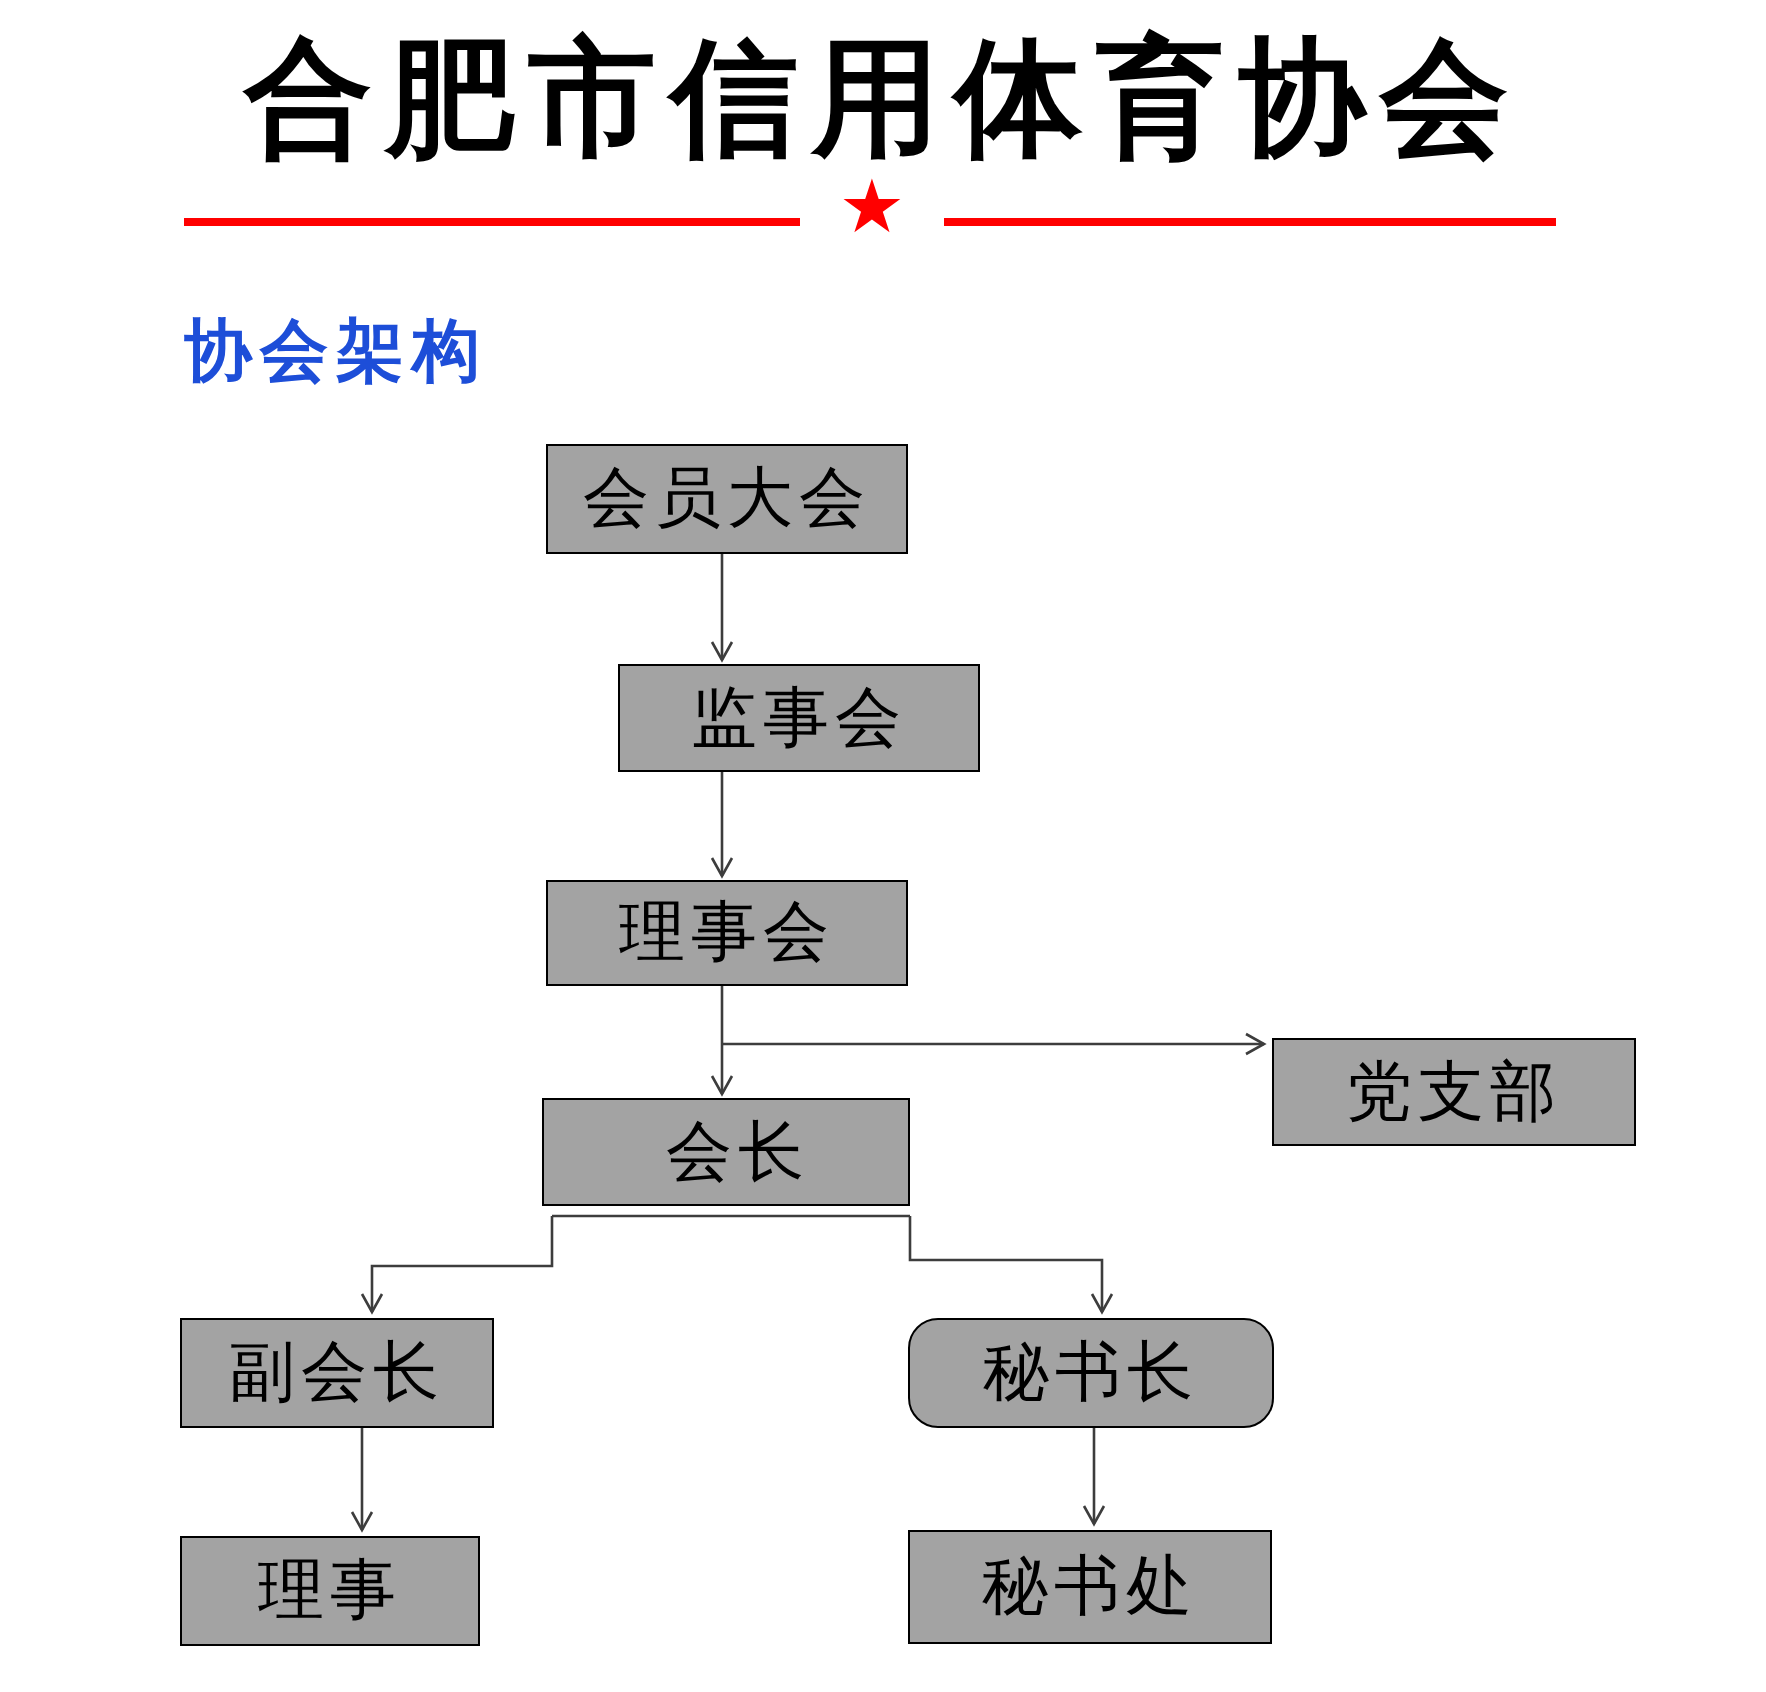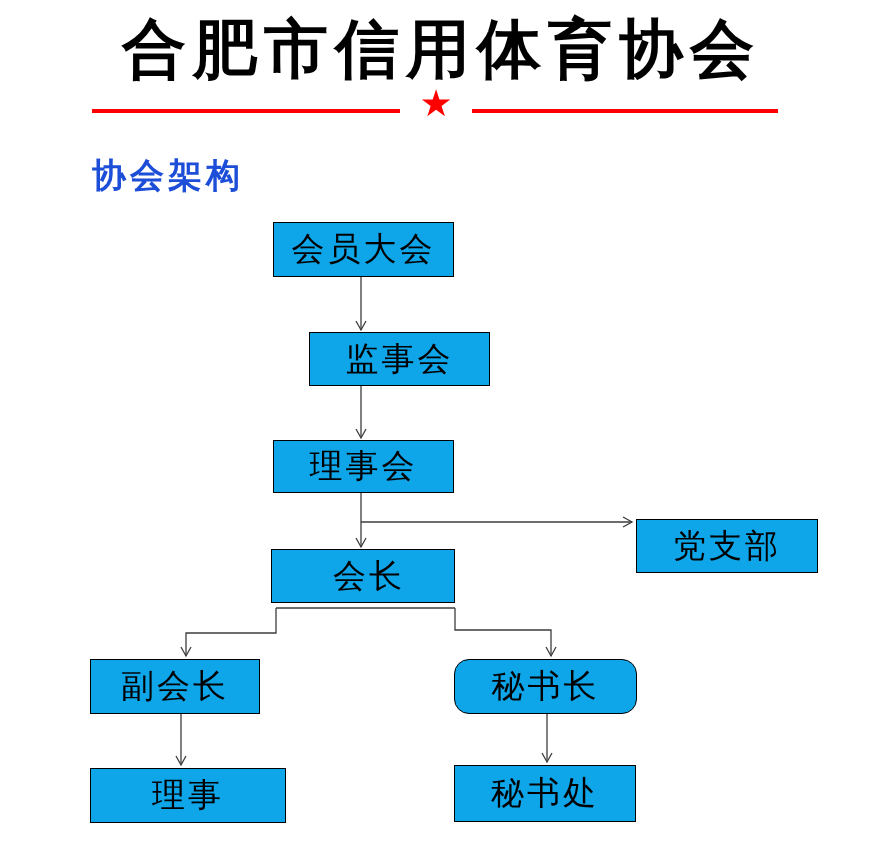--- a/index.html
+++ b/index.html
@@ -55,38 +55,38 @@
     letter-spacing: 4px;
     color: #1d4ed8;
     white-space: nowrap;
   }
 
   
   .node {
     position: absolute;
     box-sizing: border-box;
     border: 1.5px solid #000000;
-    background: #0ea5e9;
+    background: #a3a3a3;
     display: flex;
     align-items: center;
     justify-content: center;
     font-family: "Liberation Serif", serif;
     font-size: 33px;
     letter-spacing: 3px;
     color: #000000;
     white-space: nowrap;
   }
   .n-members   { left: 273px; top: 222px; width: 181px; height: 55px; }
   .n-superv    { left: 273px; top: 332px; width: 181px; height: 54px; margin-left: 36px; }
   .n-council   { left: 273px; top: 440px; width: 181px; height: 53px; }
   .n-party     { left: 636px; top: 519px; width: 182px; height: 54px; }
   .n-president { left: 271px; top: 549px; width: 184px; height: 54px; padding-left: 12px; }
-  .n-vicepres  { left: 90px;  top: 659px; width: 170px; height: 55px; }
+  .n-vicepres  { left: 90px;  top: 659px; width: 157px; height: 55px; }
   .n-secgen    { left: 454px; top: 659px; width: 183px; height: 55px; border-radius: 15px; }
-  .n-director  { left: 90px;  top: 768px; width: 196px; height: 55px; }
+  .n-director  { left: 90px;  top: 768px; width: 150px; height: 55px; }
   .n-secretar  { left: 454px; top: 765px; width: 182px; height: 57px; }
 
   .connector-layer {
     position: absolute;
     top: 0; left: 0;
     width: 883px; height: 846px;
     pointer-events: none;
   }
 </style>
 </head>

